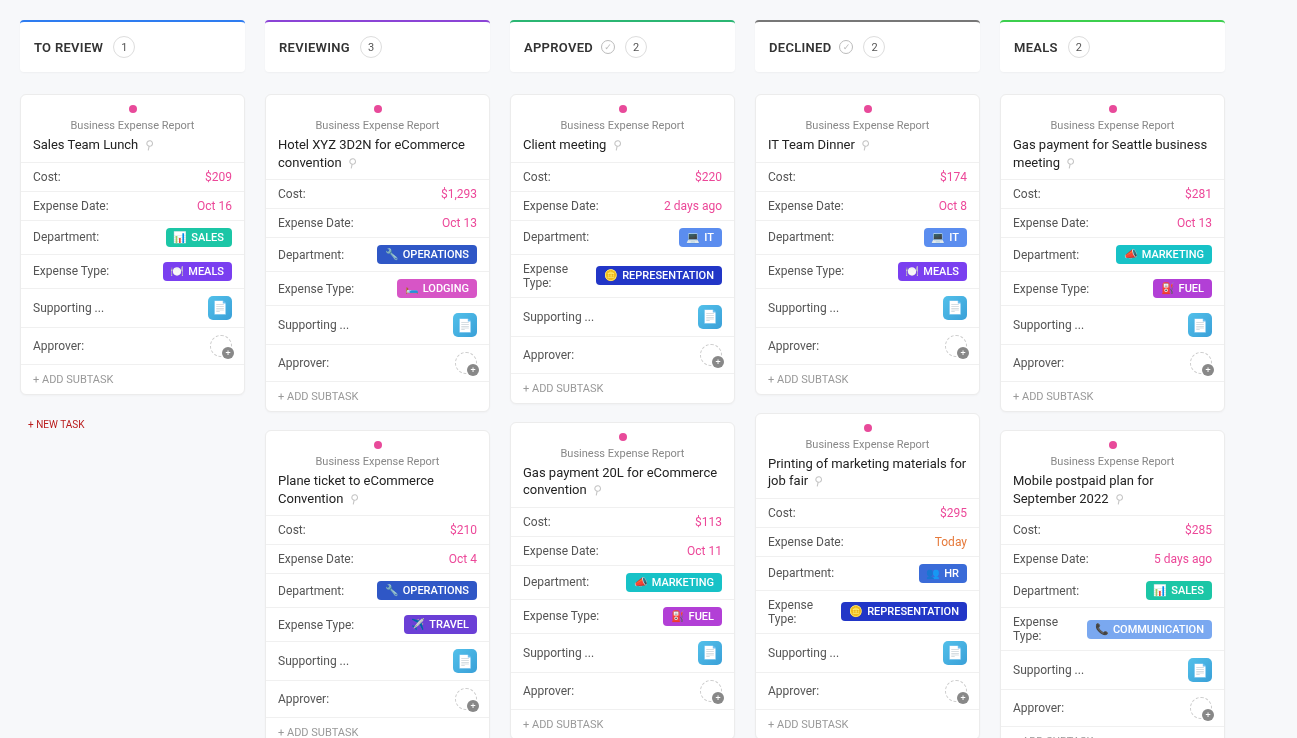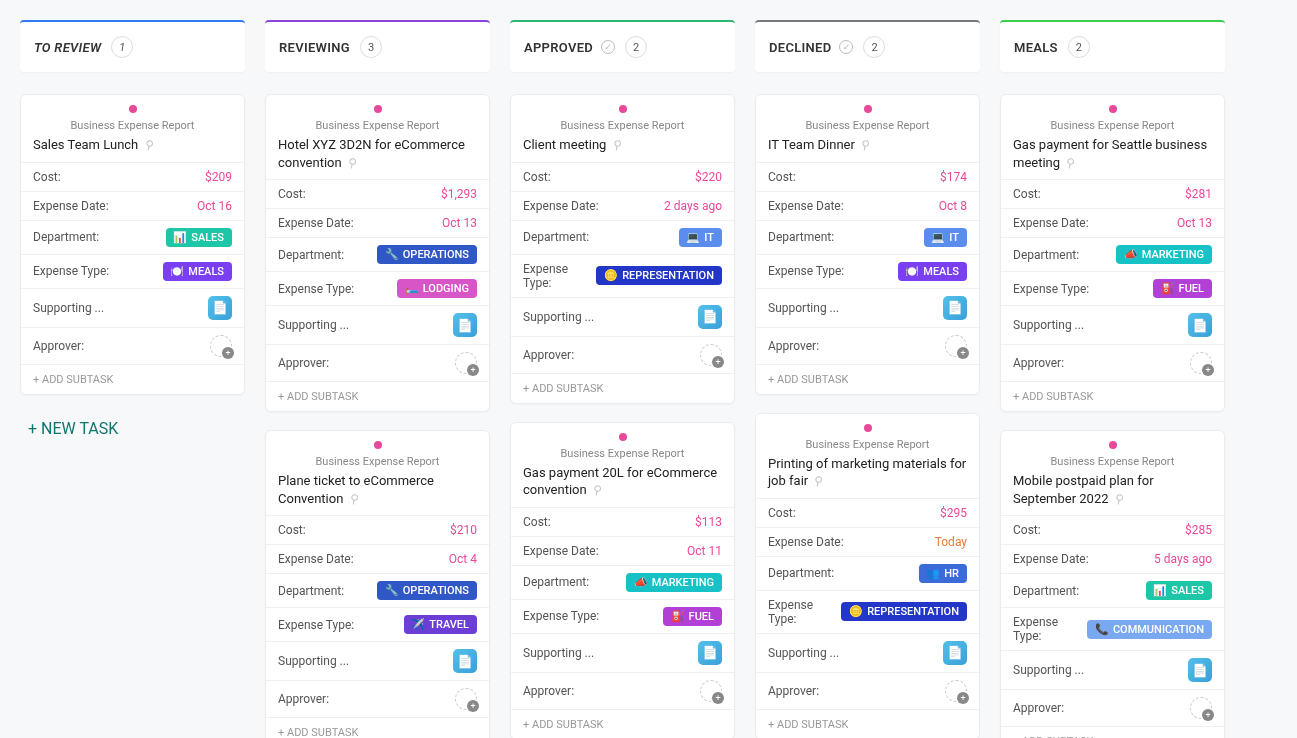--- a/index.html
+++ b/index.html
@@ -22,21 +22,21 @@
     background: #fff;
     border-radius: 4px;
     padding: 14px 14px;
     border-top: 2px solid #ccc;
     display: flex;
     align-items: center;
     gap: 10px;
     margin-bottom: 22px;
     box-shadow: 0 1px 2px rgba(0,0,0,.04);
   }
-  .col-header.bt-blue    { border-top-color: #2e7cf0; font-style: italic; }
+  .col-header.bt-blue    { border-top-color: #2e7cf0; }
   .col-header.bt-purple  { border-top-color: #8b44d6; text-align: center; }
   .col-header.bt-green   { border-top-color: #2bb673; }
   .col-header.bt-grey    { border-top-color: #777; }
   .col-header.bt-lime    { border-top-color: #3ccf4e; }
   .col-name {
     font-weight: 600;
     font-size: 13px;
     color: #333;
     letter-spacing: .3px;
   }
@@ -151,22 +151,22 @@
     font-size:9px; line-height:12px; text-align:center;
   }
   .add-sub {
     border-top: 1px solid #f0f0f0;
     padding: 8px 12px;
     font-size: 11px;
     color: #999;
     cursor: pointer;
   }
   .new-task {
-    font-size: 16px;
-    color: #0f766e;
+    font-size: 10px;
+    color: #b91c1c;
     padding: 6px 8px;
     cursor: pointer;
   }
 </style>
 </head>
 <body>
 
 <div class="board" id="board">
     <div class="column">
       <div class="col-header bt-blue">

